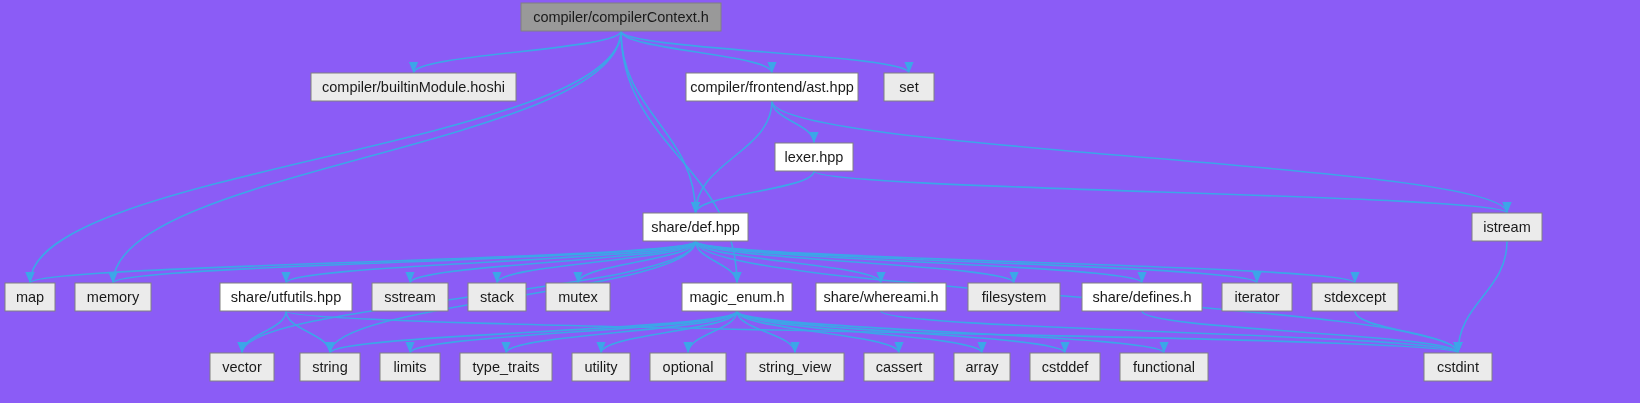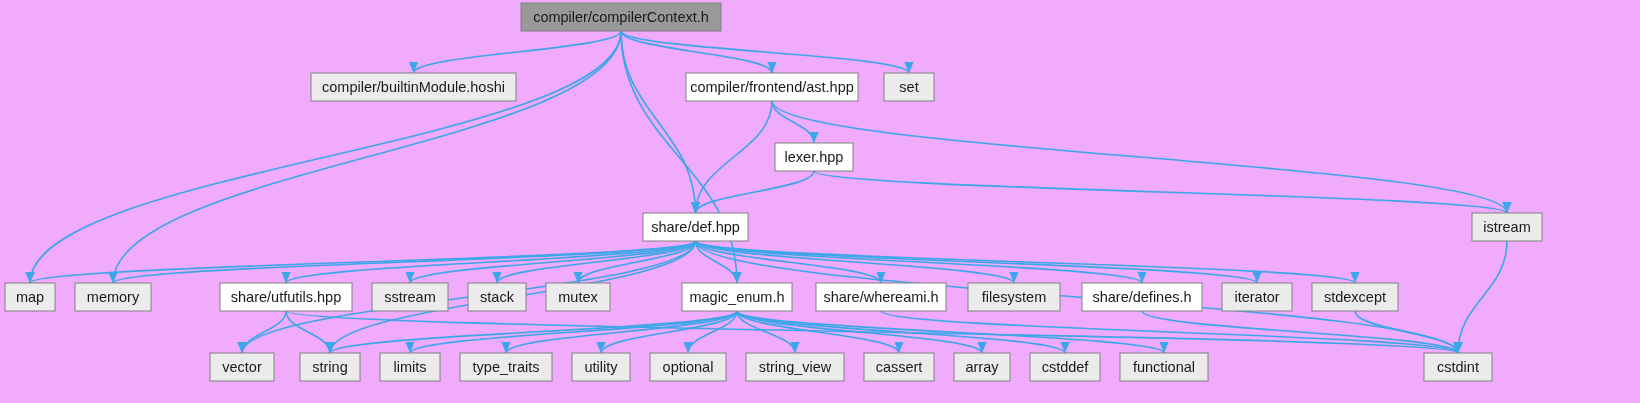--- a/index.html
+++ b/index.html
@@ -1,17 +1,17 @@
 <!DOCTYPE html>
 <html><head>
 <meta charset="utf-8">
 <style>
   html,body{margin:0;padding:0;background:#ffffff;}
   body{font-family:"Liberation Sans","DejaVu Sans",sans-serif;}
-  #graph-root{position:relative;width:1640px;height:403px;background:#f0abfc;overflow:hidden;}
+  #graph-root{position:relative;width:1640px;height:403px;background:#8b5cf6;overflow:hidden;}
   #graph-svg{position:absolute;left:0;top:0;width:1640px;height:403px;}
   .node-label{
     font-size:14.5px;
     fill:#1a1a1a;
     text-anchor:middle;
     dominant-baseline:middle;
     font-family:"Liberation Sans","DejaVu Sans",sans-serif;
     pointer-events:none;
   }
   .node-box{stroke:#808080;stroke-width:1;}

